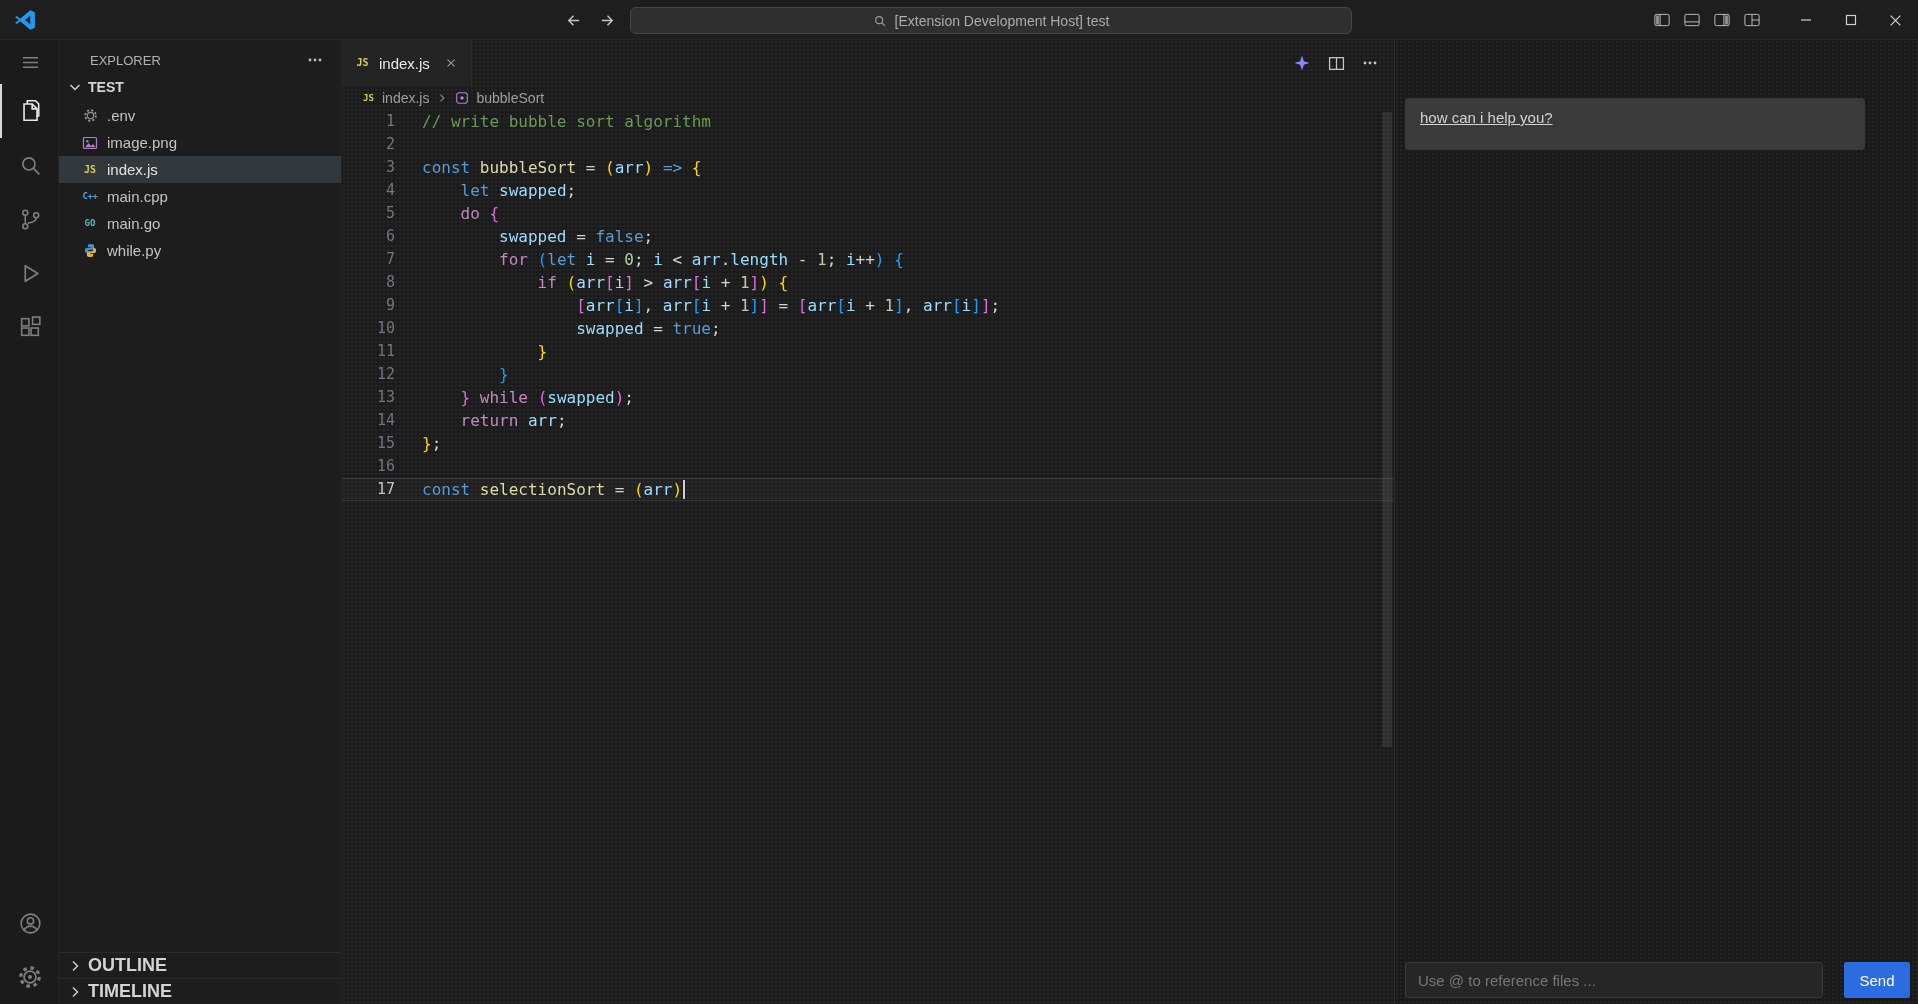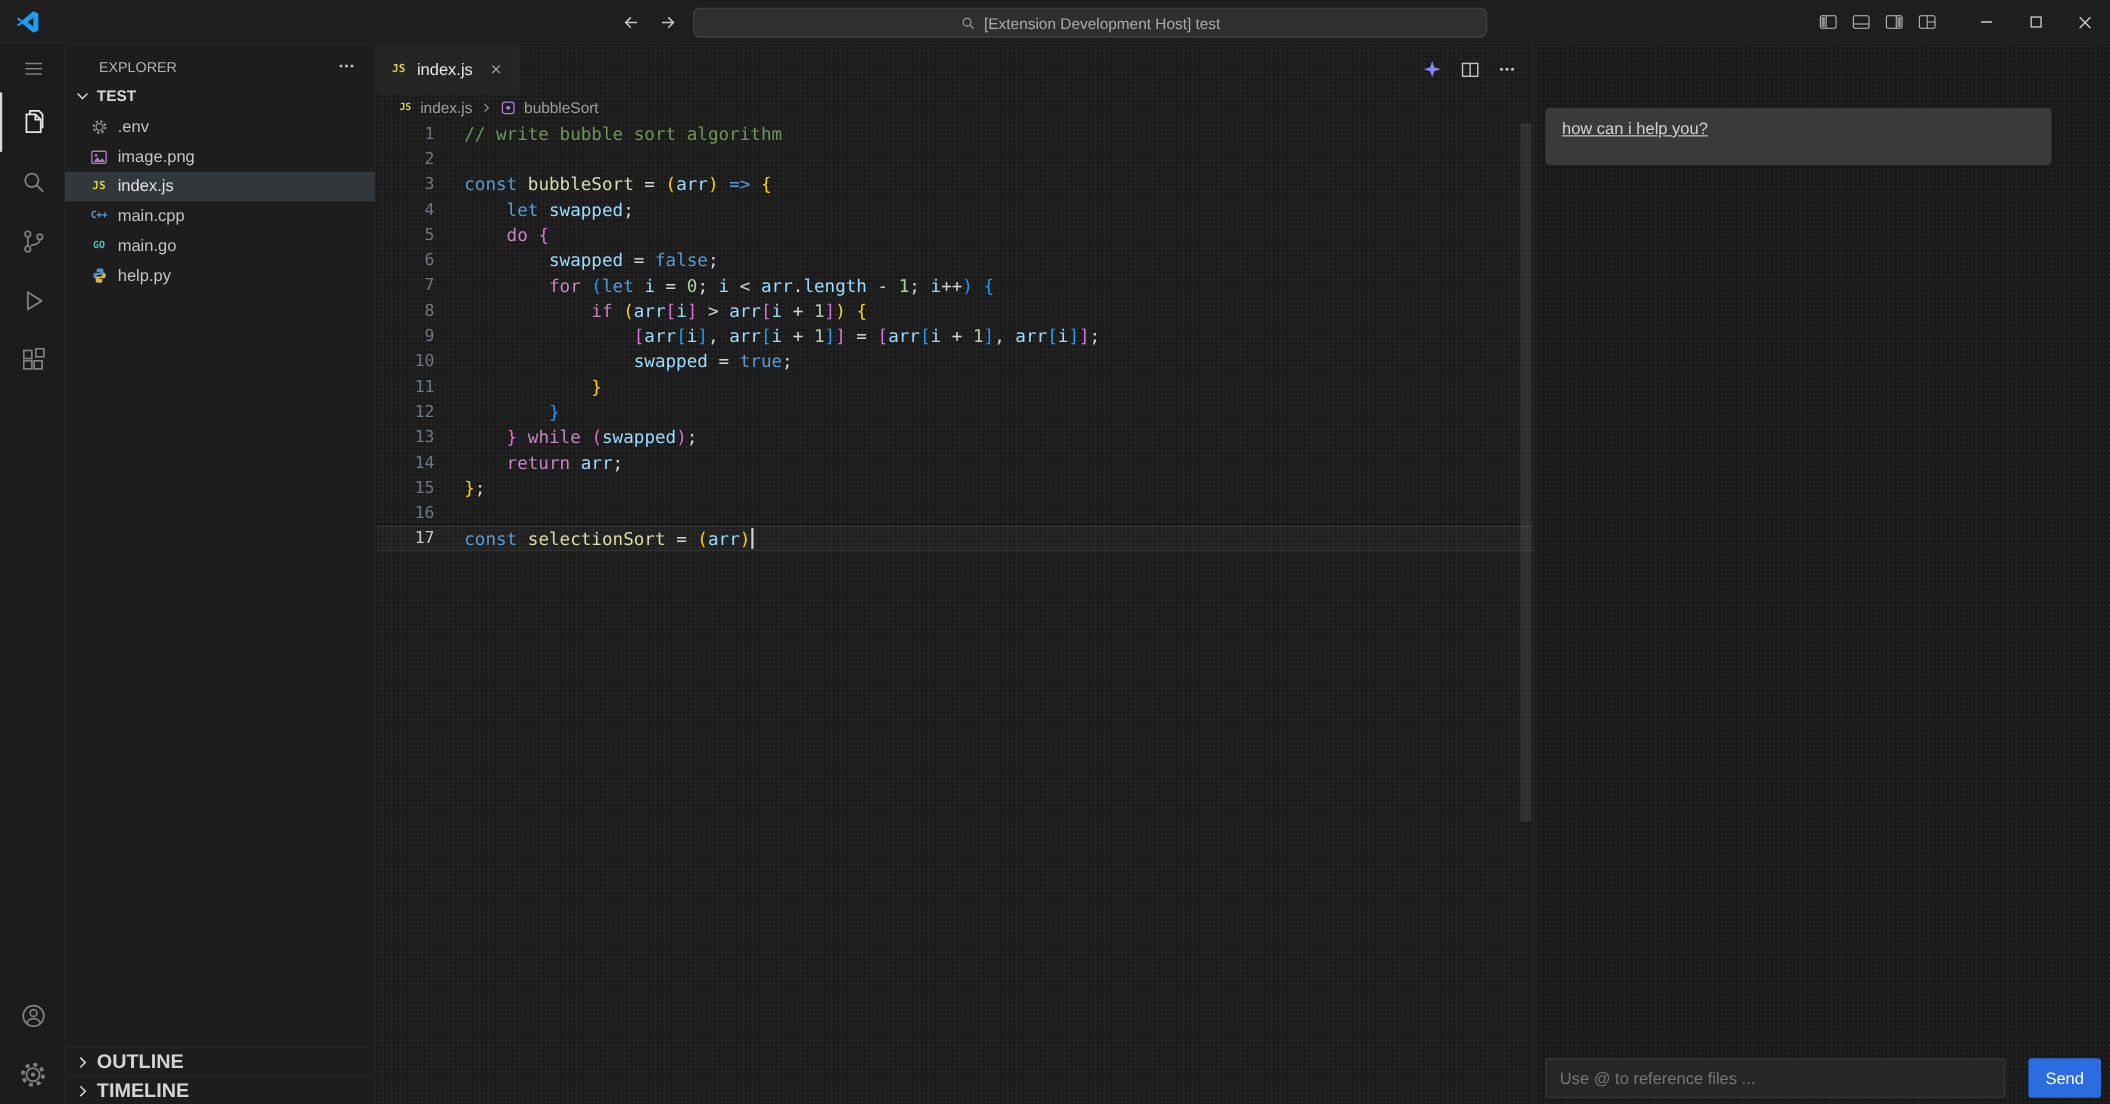--- a/index.html
+++ b/index.html
@@ -277,21 +277,21 @@
         <span data-interactable="false">main.go</span>
       </div>
 
       <div class="file-row" data-interactable="true">
         <span class="file-icon" data-interactable="false">
           <svg width="15" height="15" viewBox="0 0 16 16">
               <path d="M8 1C5.8 1 5.2 1.9 5.2 3v1.6h3v.7H3.8C2.6 5.3 2 6.4 2 8c0 1.6.6 2.7 1.8 2.7h1.3V9.2c0-1.1 1-2 2.1-2h2.9c1 0 1.7-.8 1.7-1.8V3c0-1.1-.7-2-3.8-2z" fill="#4a90c9"></path>
               <path d="M8 15c2.2 0 2.8-.9 2.8-2v-1.6h-3v-.7h4.4c1.2 0 1.8-1.1 1.8-2.7 0-1.6-.6-2.7-1.8-2.7h-1.3v1.5c0 1.1-1 2-2.1 2H5.9c-1 0-1.7.8-1.7 1.8V13c0 1.1.7 2 3.8 2z" fill="#d8b33e"></path>
             </svg>
         </span>
-        <span data-interactable="false">help.py</span>
+        <span data-interactable="false">while.py</span>
       </div>
 
     </div>
 
     <div class="sb-bottom">
       <div class="section-row" data-interactable="true">
         <svg width="16" height="16" viewBox="0 0 16 16" fill="none" stroke="currentColor" stroke-width="1.4" data-interactable="false">
             <path d="M6 3.5L10.5 8 6 12.5"></path>
           </svg>
         <span data-interactable="false">OUTLINE</span>

